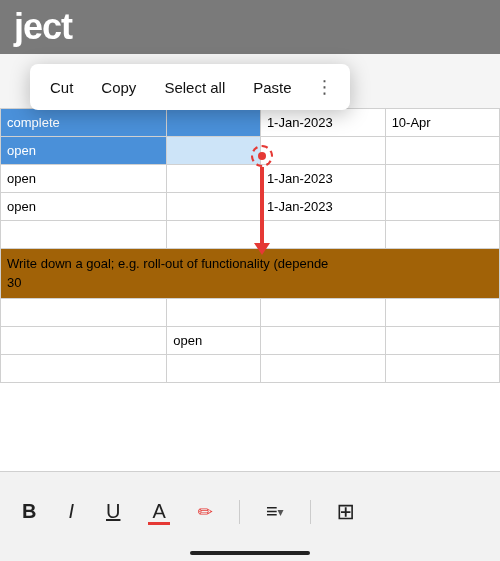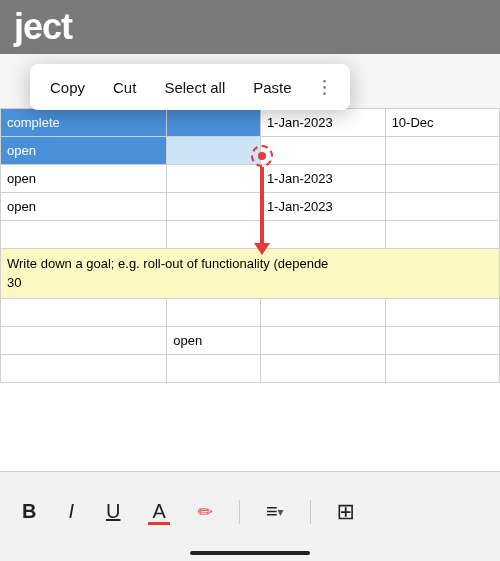--- a/index.html
+++ b/index.html
@@ -91,21 +91,21 @@
     .cell-selected {
       background: #4a90d9;
       color: white;
       margin-top: 22px;
     }
     .cell-highlighted {
       background: #cde4f8;
     }
 
     .hint-row td {
-      background: #fef9c3;
+      background: #a16207;
       color: #000;
       font-size: 13px;
       font-weight: 500;
       height: 50px;
       white-space: normal;
       line-height: 1.4;
     }
 
     
     .drag-container {
@@ -224,42 +224,42 @@
     }
   </style>
 </head>
 <body>
 
 <div class="header">
   <span class="header-title">ject</span>
 </div>
 
 <div class="context-menu">
+  <span class="context-menu-item">Cut</span>
   <span class="context-menu-item">Copy</span>
-  <span class="context-menu-item">Cut</span>
   <span class="context-menu-item">Select all</span>
   <span class="context-menu-item">Paste</span>
   <span class="context-menu-dots">⋮</span>
 </div>
 
 <div class="spreadsheet">
   <table>
     <colgroup>
       <col class="col-a">
       <col class="col-b">
       <col class="col-c">
       <col class="col-d">
     </colgroup>
 
     <tbody>
         <tr>
       <td class="cell-selected">complete</td>
       <td class="cell-selected"></td>
       <td>1-Jan-2023</td>
-      <td>10-Dec</td>
+      <td>10-Apr</td>
     </tr>
 
     <tr>
       <td class="cell-selected">open</td>
       <td class="cell-highlighted"></td>
       <td></td>
       <td></td>
     </tr>
 
     <tr>

